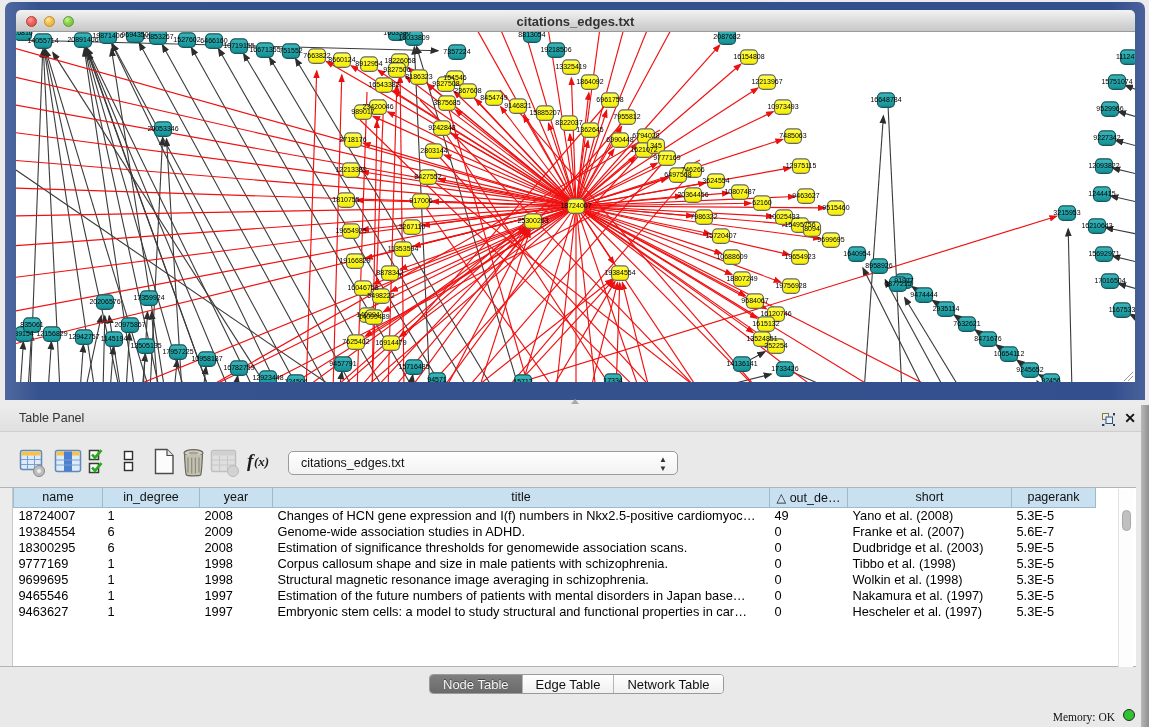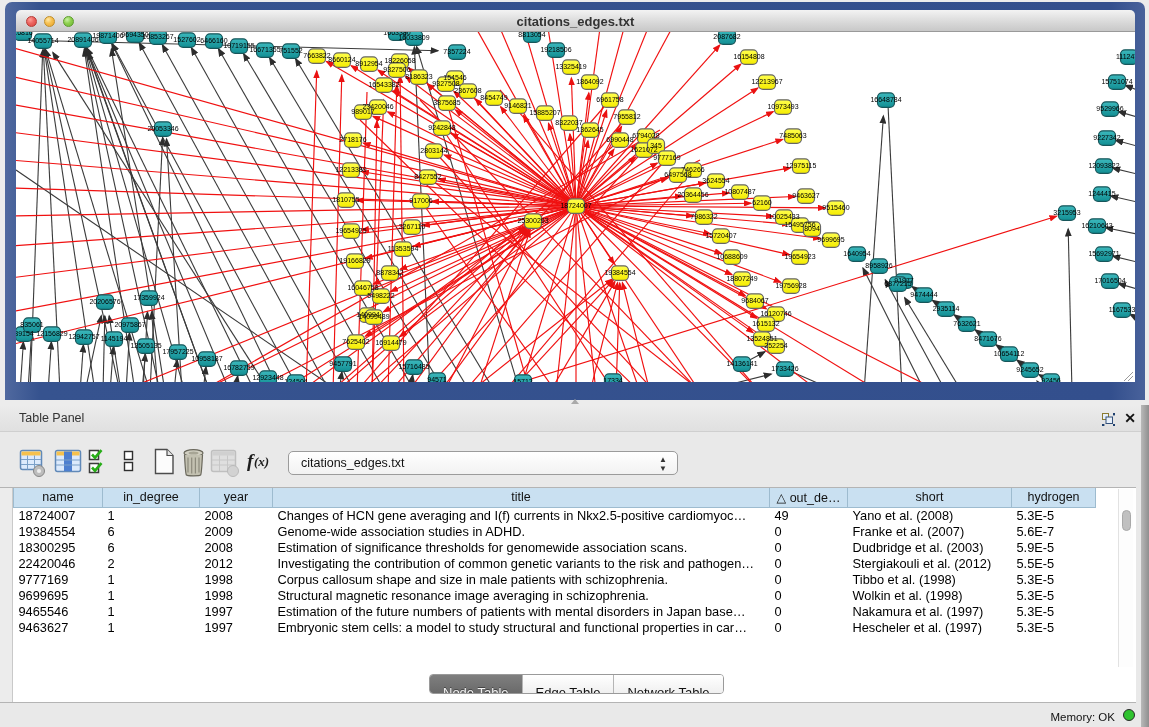--- a/index.html
+++ b/index.html
@@ -20,34 +20,34 @@
 #panel{position:absolute;left:0;top:405px;width:1149px;height:322px;background:#e9e9e9;}
 #phead{position:absolute;left:0;top:0;width:100%;height:27px;background:linear-gradient(#ececec,#e0e0e0);border-bottom:1px solid #cfcfcf;text-align:right;}
 #phead .t{position:absolute;left:19px;top:6px;font-size:12.5px;color:#333;}
 #pfloat{position:absolute;right:34px;top:8px;width:13px;height:13px;}
 #pclose{position:absolute;right:13px;top:5px;font-size:14px;font-weight:bold;color:#111;}
 #toolbar{position:absolute;left:0;top:28px;width:100%;height:54px;}
 #icons{position:absolute;left:0;top:14px;}
 #combo{position:absolute;left:288px;top:18px;width:390px;height:24px;background:linear-gradient(#ffffff,#f2f2f2);
   border:1px solid #9b9b9b;border-radius:5px;font-size:12.5px;color:#111;line-height:22px;padding-left:12px;}
 #combo .arr{position:absolute;right:10px;top:0;height:22px;font-size:8px;color:#333;line-height:9px;padding-top:3px;}
-#tablewrap{position:absolute;left:0;top:82px;width:1136px;height:216px;background:#fff;border-top:1px solid #b4b4b4;border-bottom:1px solid #b4b4b4;}
+#tablewrap{position:absolute;left:0;top:82px;width:1136px;height:180px;background:#fff;border-top:1px solid #b4b4b4;border-bottom:1px solid #b4b4b4;}
 #gutter{position:absolute;left:0;top:0;width:13px;height:100%;background:#ececec;border-right:1px solid #c9c9c9;}
 table{border-collapse:collapse;table-layout:fixed;position:absolute;left:13px;top:0;width:1082px;font-size:12.8px;}
 th{background:#c9e0f1;border:1px solid #9dbbcf;border-top:none;font-weight:normal;font-size:12.5px;height:19px;padding:0;color:#111;}
 td{height:16px;padding:0 0 0 5px;white-space:nowrap;overflow:hidden;color:#000;}
 td.c2,td.c3{padding-left:5px;}
 .c1{width:89px;}.c2{width:97px;}.c3{width:73px;}.c4{width:497px;}.c5{width:78px;}.c6{width:164px;}.c7{width:84px;}
 #vscroll{position:absolute;left:1118px;top:1px;width:15px;height:178px;background:#fdfdfd;border-left:1px solid #e2e2e2;}
 #vthumb{position:absolute;left:3px;top:21px;width:9px;height:21px;border-radius:5px;background:#c0c0c0;border:1px solid #a8a8a8;}
 #tabs{position:absolute;left:429px;top:269px;height:20px;display:flex;border:1px solid #9a9a9a;border-radius:4px;overflow:hidden;background:#fff;}
-.seg{font-size:13px;line-height:19px;padding:8px 13px;color:#111;border-right:1px solid #b5b5b5;background:linear-gradient(#ffffff,#f0f0f0);}
+.seg{font-size:13px;line-height:19px;padding:0 13px;color:#111;border-right:1px solid #b5b5b5;background:linear-gradient(#ffffff,#f0f0f0);}
 .seg:last-child{border-right:none;text-align:center;}
 .seg.sel{background:linear-gradient(#7f7f7f,#6a6a6a);color:#f3f3f3;text-shadow:0 -1px 0 #444;}
-#memory{position:absolute;right:34px;top:306px;font-size:11.5px;color:#111;}
+#memory{position:absolute;right:34px;top:306px;font-size:11.5px;color:#111;font-family:Liberation Serif, serif;}
 #memled{position:absolute;right:14px;top:304px;width:12px;height:12px;border-radius:50%;background:#2fc32f;border:1.5px solid #2a2a2a;}
 #rightstrip{position:absolute;left:1141px;top:0px;width:8px;height:322px;background:linear-gradient(90deg,#b9b9b9,#8f8f8f);}
 </style></head>
 <body>
 <div id="win">
   <div id="canvas"><svg id="net" width="1119" height="350" viewBox="16 32 1119 350" xmlns="http://www.w3.org/2000/svg">
         <defs>
           <marker id="ar" markerWidth="8.5" markerHeight="6.4" refX="7" refY="3.2" orient="auto" markerUnits="userSpaceOnUse">
             <path d="M0,0 L8.5,3.2 L0,6.4 z" fill="#ea1111"></path>
           </marker>
@@ -649,29 +649,29 @@
           <col class="c7">
         </colgroup>
       <thead>
           <tr>
             <th>name</th>
             <th>in_degree</th>
             <th>year</th>
             <th>title</th>
             <th>△ out_de…</th>
             <th>short</th>
-            <th>hydrogen</th>
+            <th>pagerank</th>
           </tr>
         </thead>
       <tbody>
           <tr>
             <td class="c1">18724007</td>
             <td class="c2">1</td>
             <td class="c3">2008</td>
-            <td class="c4">Changes of HCN gene averaging and I(f) currents in Nkx2.5-positive cardiomyoc…</td>
+            <td class="c4">Changes of HCN gene expression and I(f) numbers in Nkx2.5-positive cardiomyoc…</td>
             <td class="c5">49</td>
             <td class="c6">Yano et al. (2008)</td>
             <td class="c7">5.3E-5</td>
           </tr>
           <tr>
             <td class="c1">19384554</td>
             <td class="c2">6</td>
             <td class="c3">2009</td>
             <td class="c4">Genome-wide association studies in ADHD.</td>
             <td class="c5">0</td>
@@ -679,29 +679,20 @@
             <td class="c7">5.6E-7</td>
           </tr>
           <tr>
             <td class="c1">18300295</td>
             <td class="c2">6</td>
             <td class="c3">2008</td>
             <td class="c4">Estimation of significance thresholds for genomewide association scans.</td>
             <td class="c5">0</td>
             <td class="c6">Dudbridge et al. (2003)</td>
             <td class="c7">5.9E-5</td>
-          </tr>
-          <tr>
-            <td class="c1">22420046</td>
-            <td class="c2">2</td>
-            <td class="c3">2012</td>
-            <td class="c4">Investigating the contribution of common genetic variants to the risk and pathogen…</td>
-            <td class="c5">0</td>
-            <td class="c6">Stergiakouli et al. (2012)</td>
-            <td class="c7">5.5E-5</td>
           </tr>
           <tr>
             <td class="c1">9777169</td>
             <td class="c2">1</td>
             <td class="c3">1998</td>
             <td class="c4">Corpus callosum shape and size in male patients with schizophrenia.</td>
             <td class="c5">0</td>
             <td class="c6">Tibbo et al. (1998)</td>
             <td class="c7">5.3E-5</td>
           </tr>

